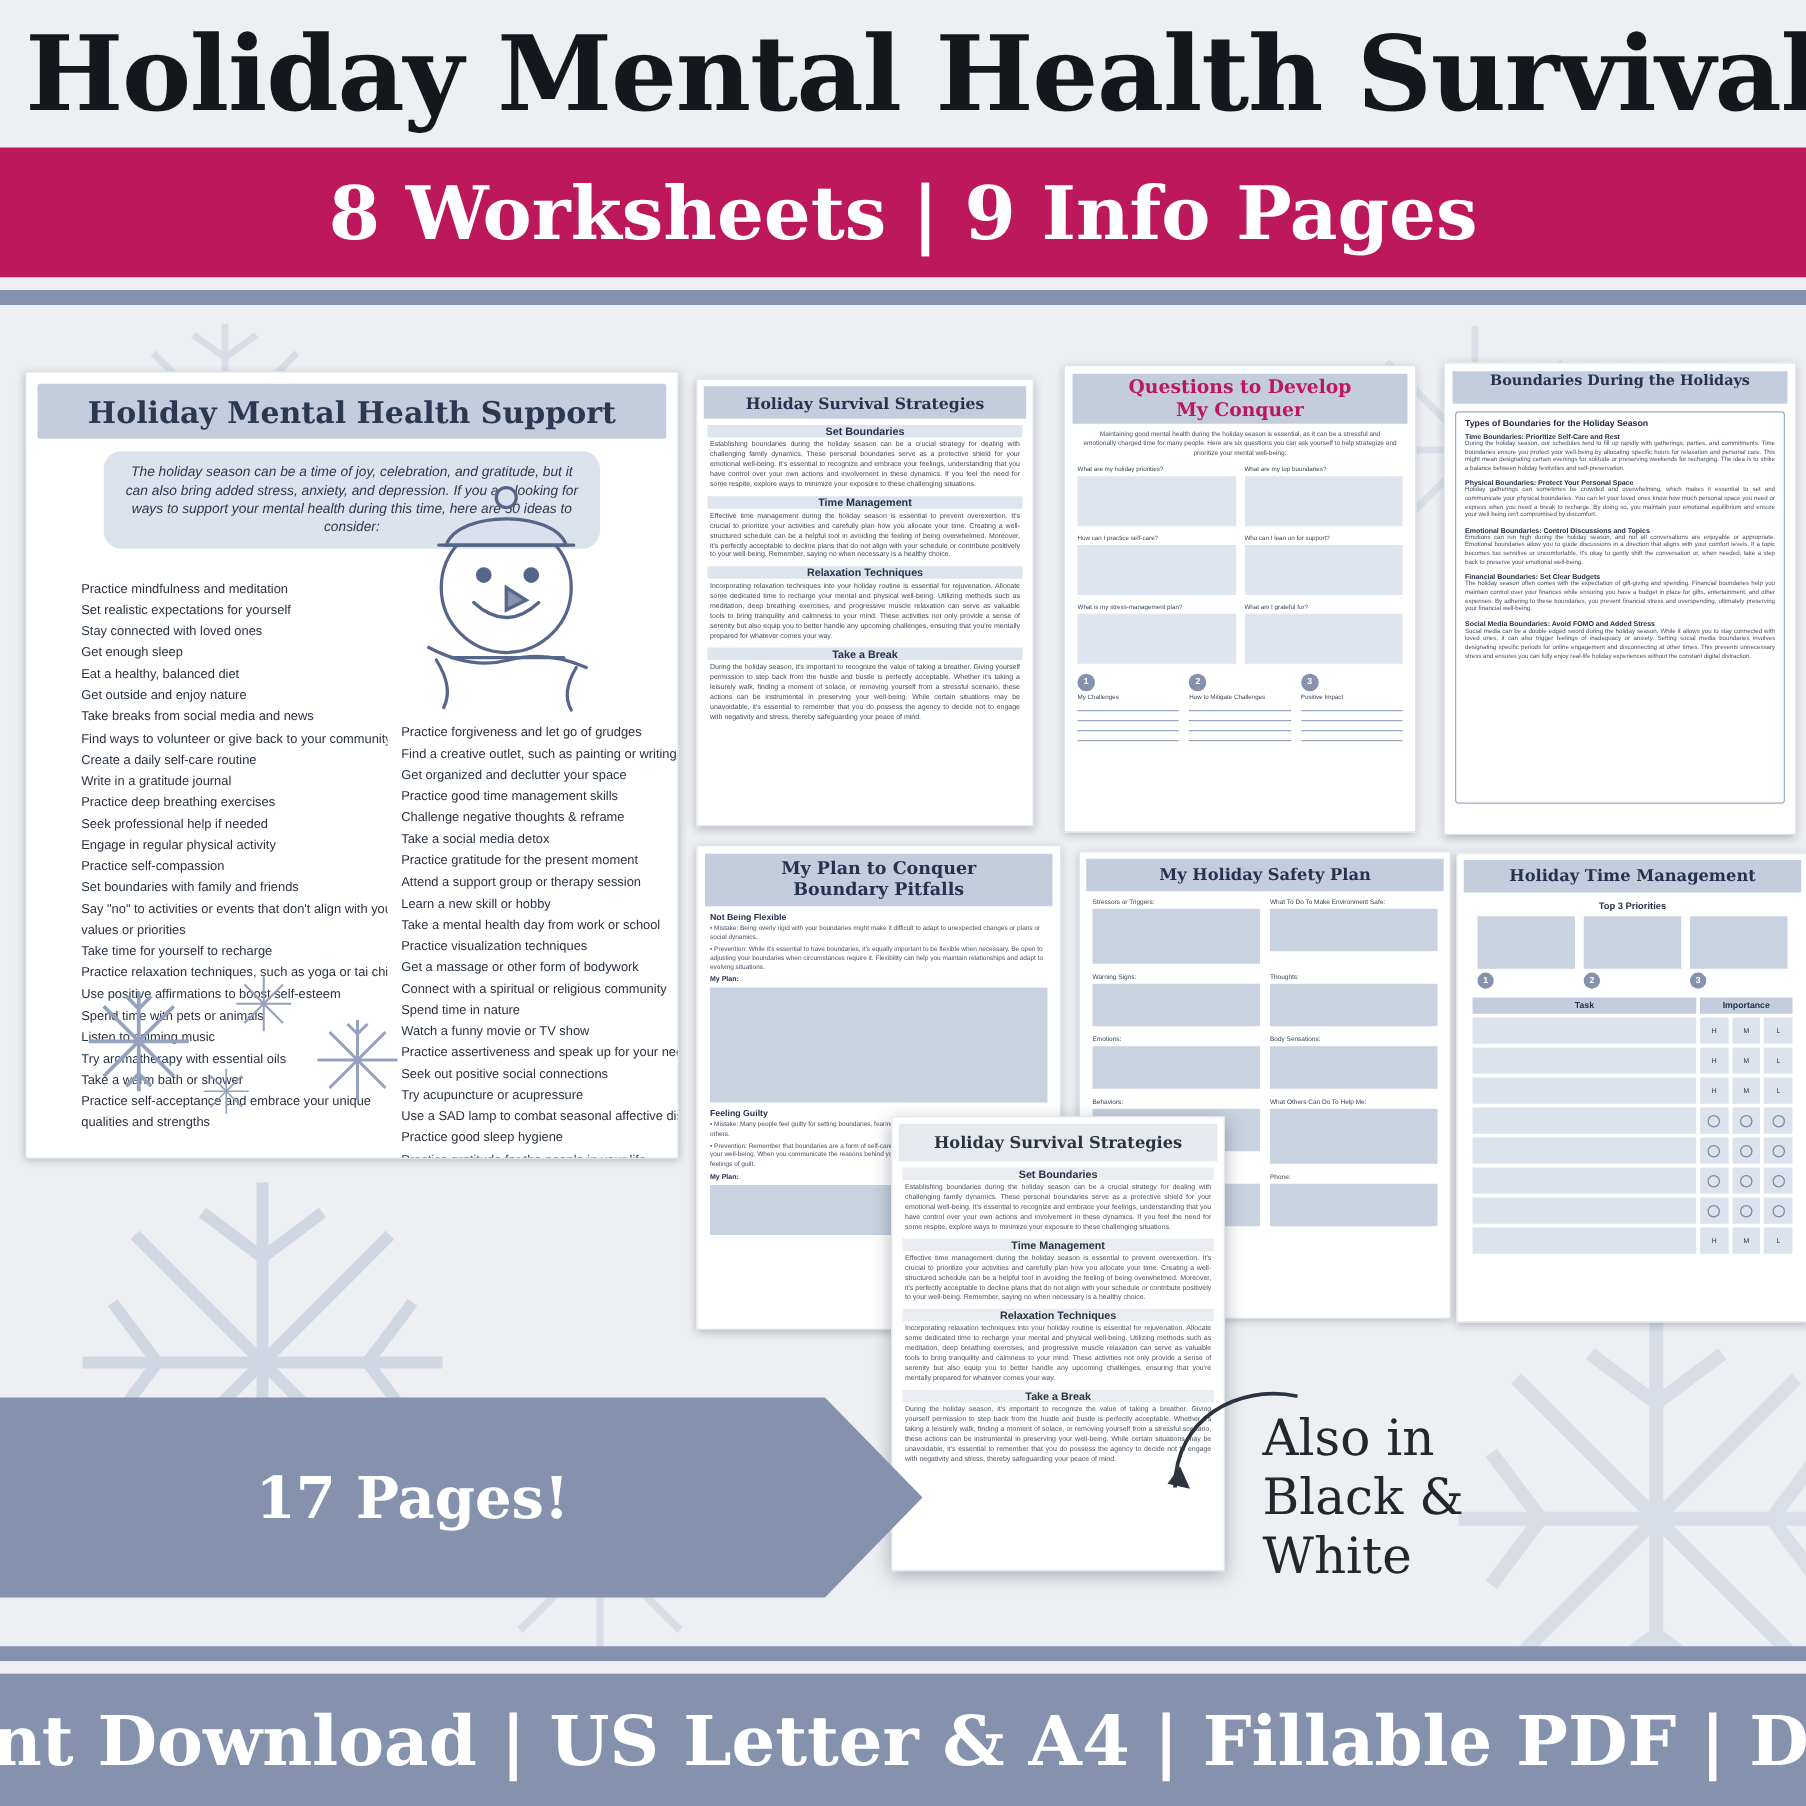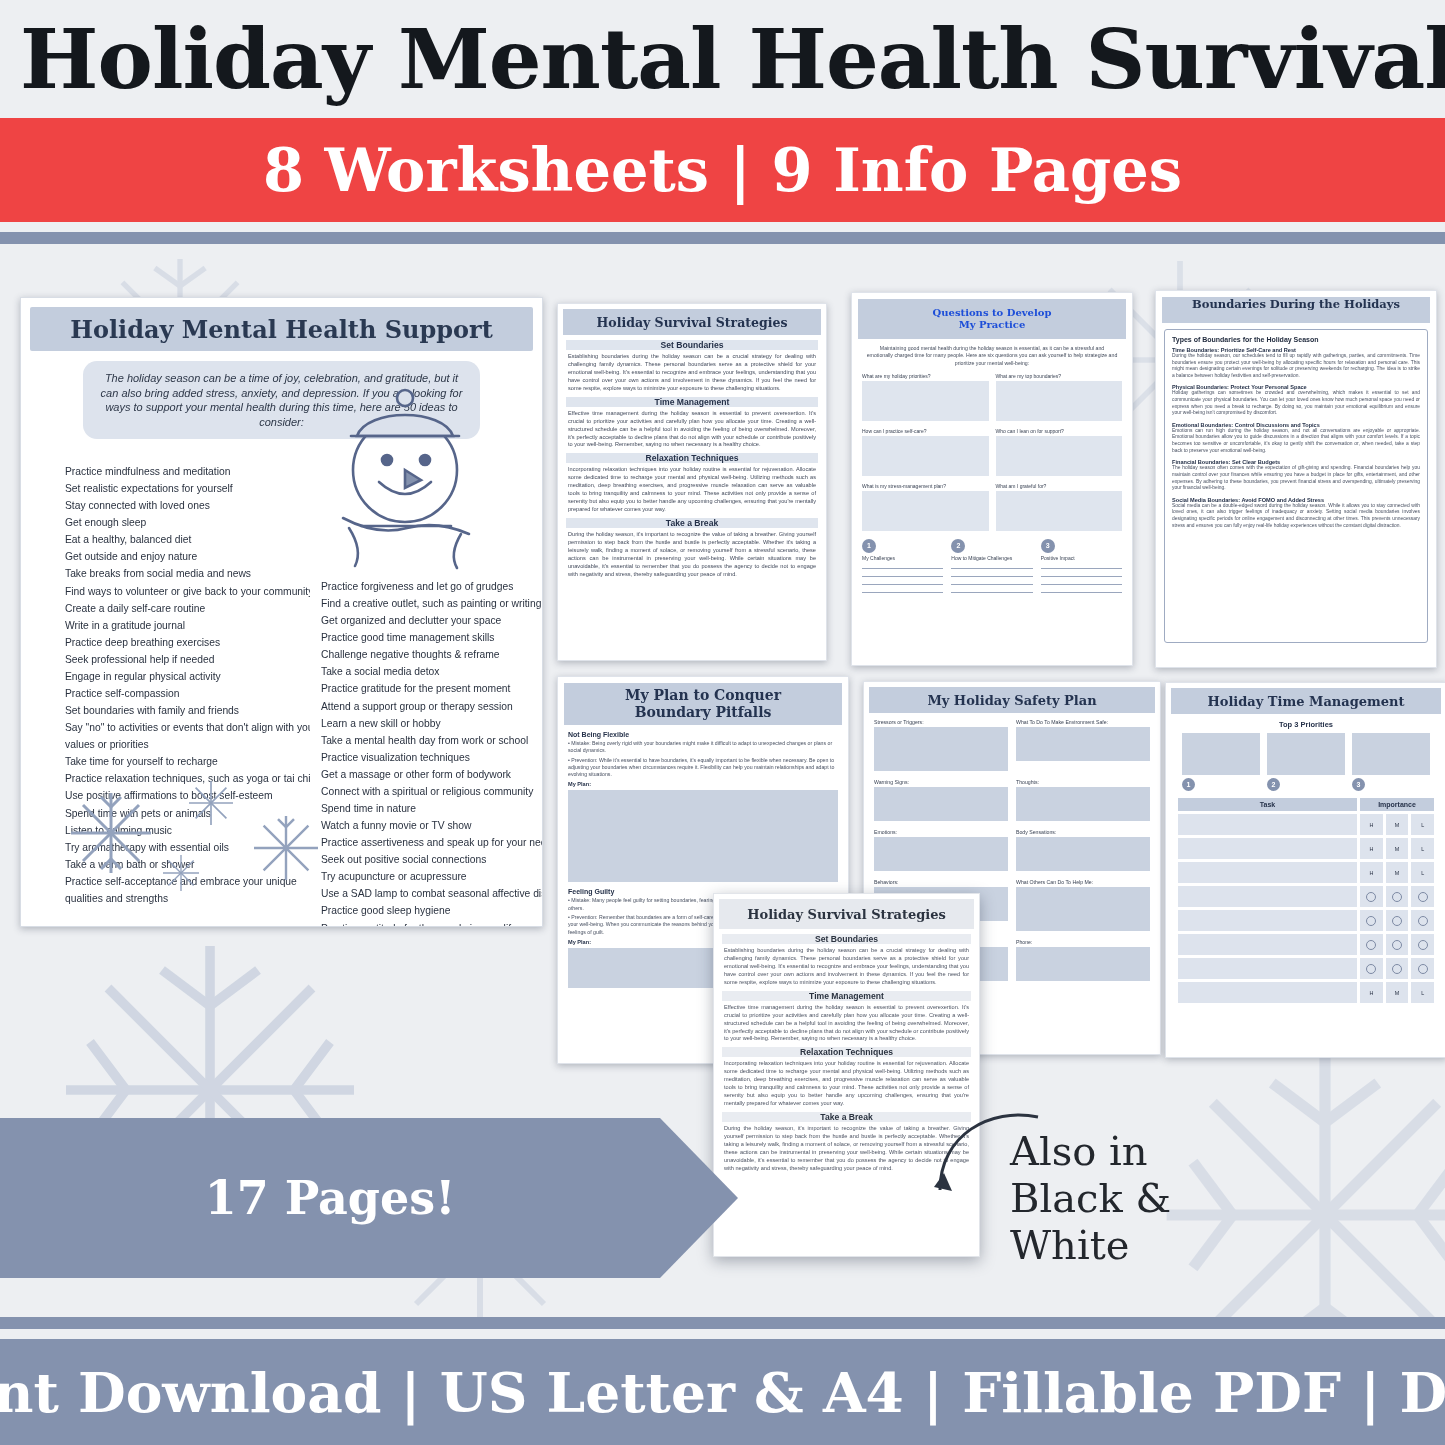--- a/index.html
+++ b/index.html
@@ -19,21 +19,21 @@
   .title-bar{
     position:absolute;left:0;top:0;width:1445px;height:118px;
     background:#edeff2;display:flex;align-items:center;justify-content:center;padding-left:15px;
   }
   .title-bar h1{
     margin:0;font-family:"DejaVu Serif",serif;font-weight:700;
     font-size:83px;letter-spacing:-1px;color:#14181d;white-space:nowrap;
   }
   .subtitle-bar{
     position:absolute;left:0;top:118px;width:1445px;height:104px;
-    background:#ef4444;display:flex;align-items:center;justify-content:center;
+    background:#be185d;display:flex;align-items:center;justify-content:center;
   }
   .subtitle-bar h2{
     margin:0;font-family:"DejaVu Serif",serif;font-weight:700;font-size:59px;color:#fff;white-space:nowrap;
   }
   .bar-gap{position:absolute;left:0;top:222px;width:1445px;height:10px;background:#edeff2;}
   .subtitle-bar2{position:absolute;left:0;top:232px;width:1445px;height:12px;background:#8492ae;}
 
   
   .footer-bar{
     position:absolute;left:0;bottom:0;width:1445px;height:106px;background:#8492ae;
@@ -88,21 +88,21 @@
   #sheet-strat{left:557px;top:303px;width:268px;height:356px;border:1px solid #dfe3ea;}
   #sheet-strat .hdr{margin:5px;height:26px;background:#c3cddd;display:flex;align-items:center;justify-content:center;}
   #sheet-strat .hdr span{font-weight:700;font-size:12.5px;color:#243350;font-family:"DejaVu Serif",serif;}
   .sec{margin:4px 8px 0 8px;}
   .sec .st{background:#dfe5ee;text-align:center;font-weight:700;font-size:8.6px;color:#26324a;padding:0 0;}
   .sec .sb{font-size:5.6px;line-height:1.42;color:#41495a;text-align:justify;padding:3px 2px 0 2px;}
 
   
   #sheet-q{left:851px;top:292px;width:280px;height:372px;border:1px solid #dfe3ea;}
   #sheet-q .hdr{margin:6px;height:40px;background:#c3cddd;display:flex;flex-direction:column;align-items:center;justify-content:center;}
-  #sheet-q .hdr span{font-weight:700;font-size:10px;color:#1d4ed8;font-family:"DejaVu Serif",serif;line-height:1.25;}
+  #sheet-q .hdr span{font-weight:700;font-size:15px;color:#be185d;font-family:"DejaVu Serif",serif;line-height:1.25;}
   #sheet-q .lead{font-size:5.2px;line-height:1.4;color:#444c5c;text-align:center;margin:4px 14px 0 14px;}
   .qgrid{display:grid;grid-template-columns:1fr 1fr;gap:7px;margin:6px 10px 0 10px;}
   .qbox .ql{font-size:5px;color:#3a4354;margin-bottom:2px;}
   .qbox .qf{height:40px;background:#dfe5ee;}
   .flow{margin:8px 10px 0 10px;position:relative;}
   .flowrow{display:grid;grid-template-columns:1fr 1fr 1fr;gap:8px;}
   .fcol{position:relative;}
   .fnum{width:14px;height:14px;border-radius:50%;background:#8492ae;color:#fff;font-size:7px;display:flex;align-items:center;justify-content:center;font-weight:700;}
   .fcap{font-size:5px;color:#3a4354;margin:2px 0 2px 0;}
   .fline{height:1px;background:#9aa6bd;margin:7px 0;}
@@ -381,21 +381,21 @@
         <div class="sec">
           <div class="st">Take a Break</div>
           <div class="sb">During the holiday season, it's important to recognize the value of taking a breather. Giving yourself permission to step back from the hustle and bustle is perfectly acceptable. Whether it's taking a leisurely walk, finding a moment of solace, or removing yourself from a stressful scenario, these actions can be instrumental in preserving your well-being. While certain situations may be unavoidable, it's essential to remember that you do possess the agency to decide not to engage with negativity and stress, thereby safeguarding your peace of mind.</div>
         </div>
       </div>
   </div>
 
   <div class="page" id="sheet-q">
     <div class="hdr">
       <span>Questions to Develop</span>
-      <span>My Practice</span>
+      <span>My Conquer</span>
     </div>
     <div class="lead">Maintaining good mental health during the holiday season is essential, as it can be a stressful and emotionally charged time for many people. Here are six questions you can ask yourself to help strategize and prioritize your mental well-being:</div>
     <div class="qgrid" id="q-grid">
         <div class="qbox">
           <div class="ql">What are my holiday priorities?</div>
           <div class="qf"></div>
         </div>
         <div class="qbox">
           <div class="ql">What are my top boundaries?</div>
           <div class="qf"></div>

